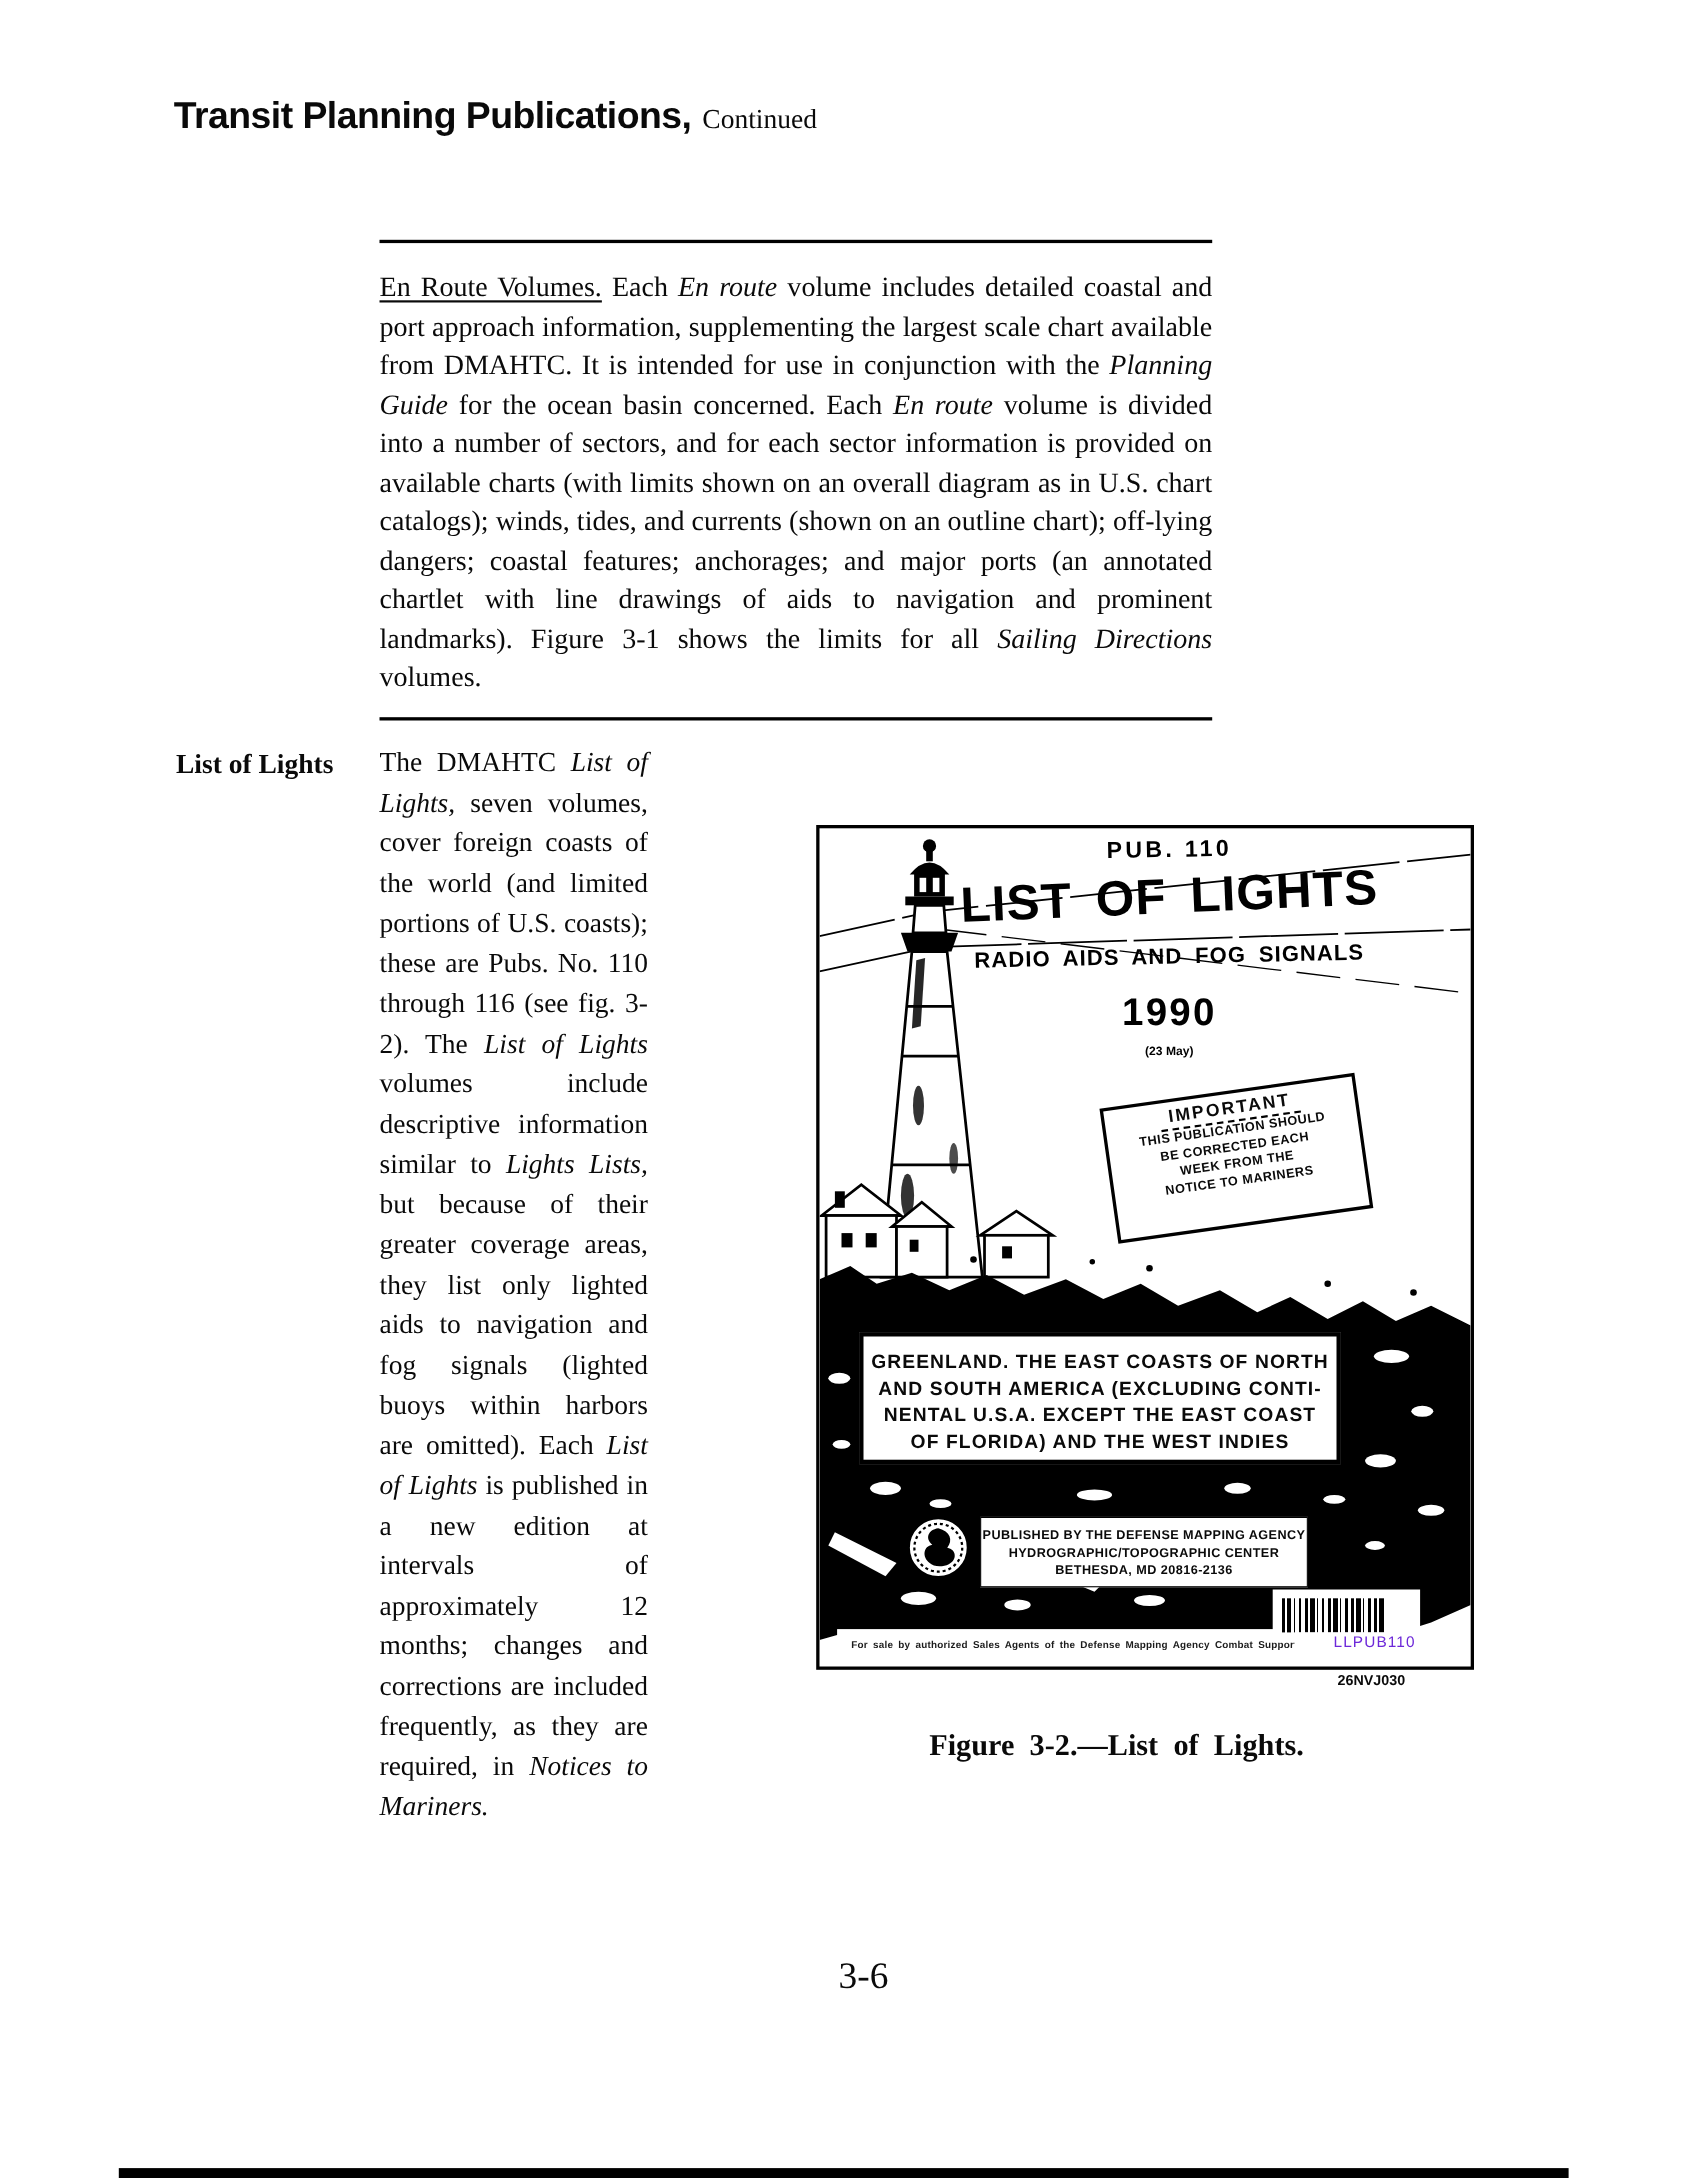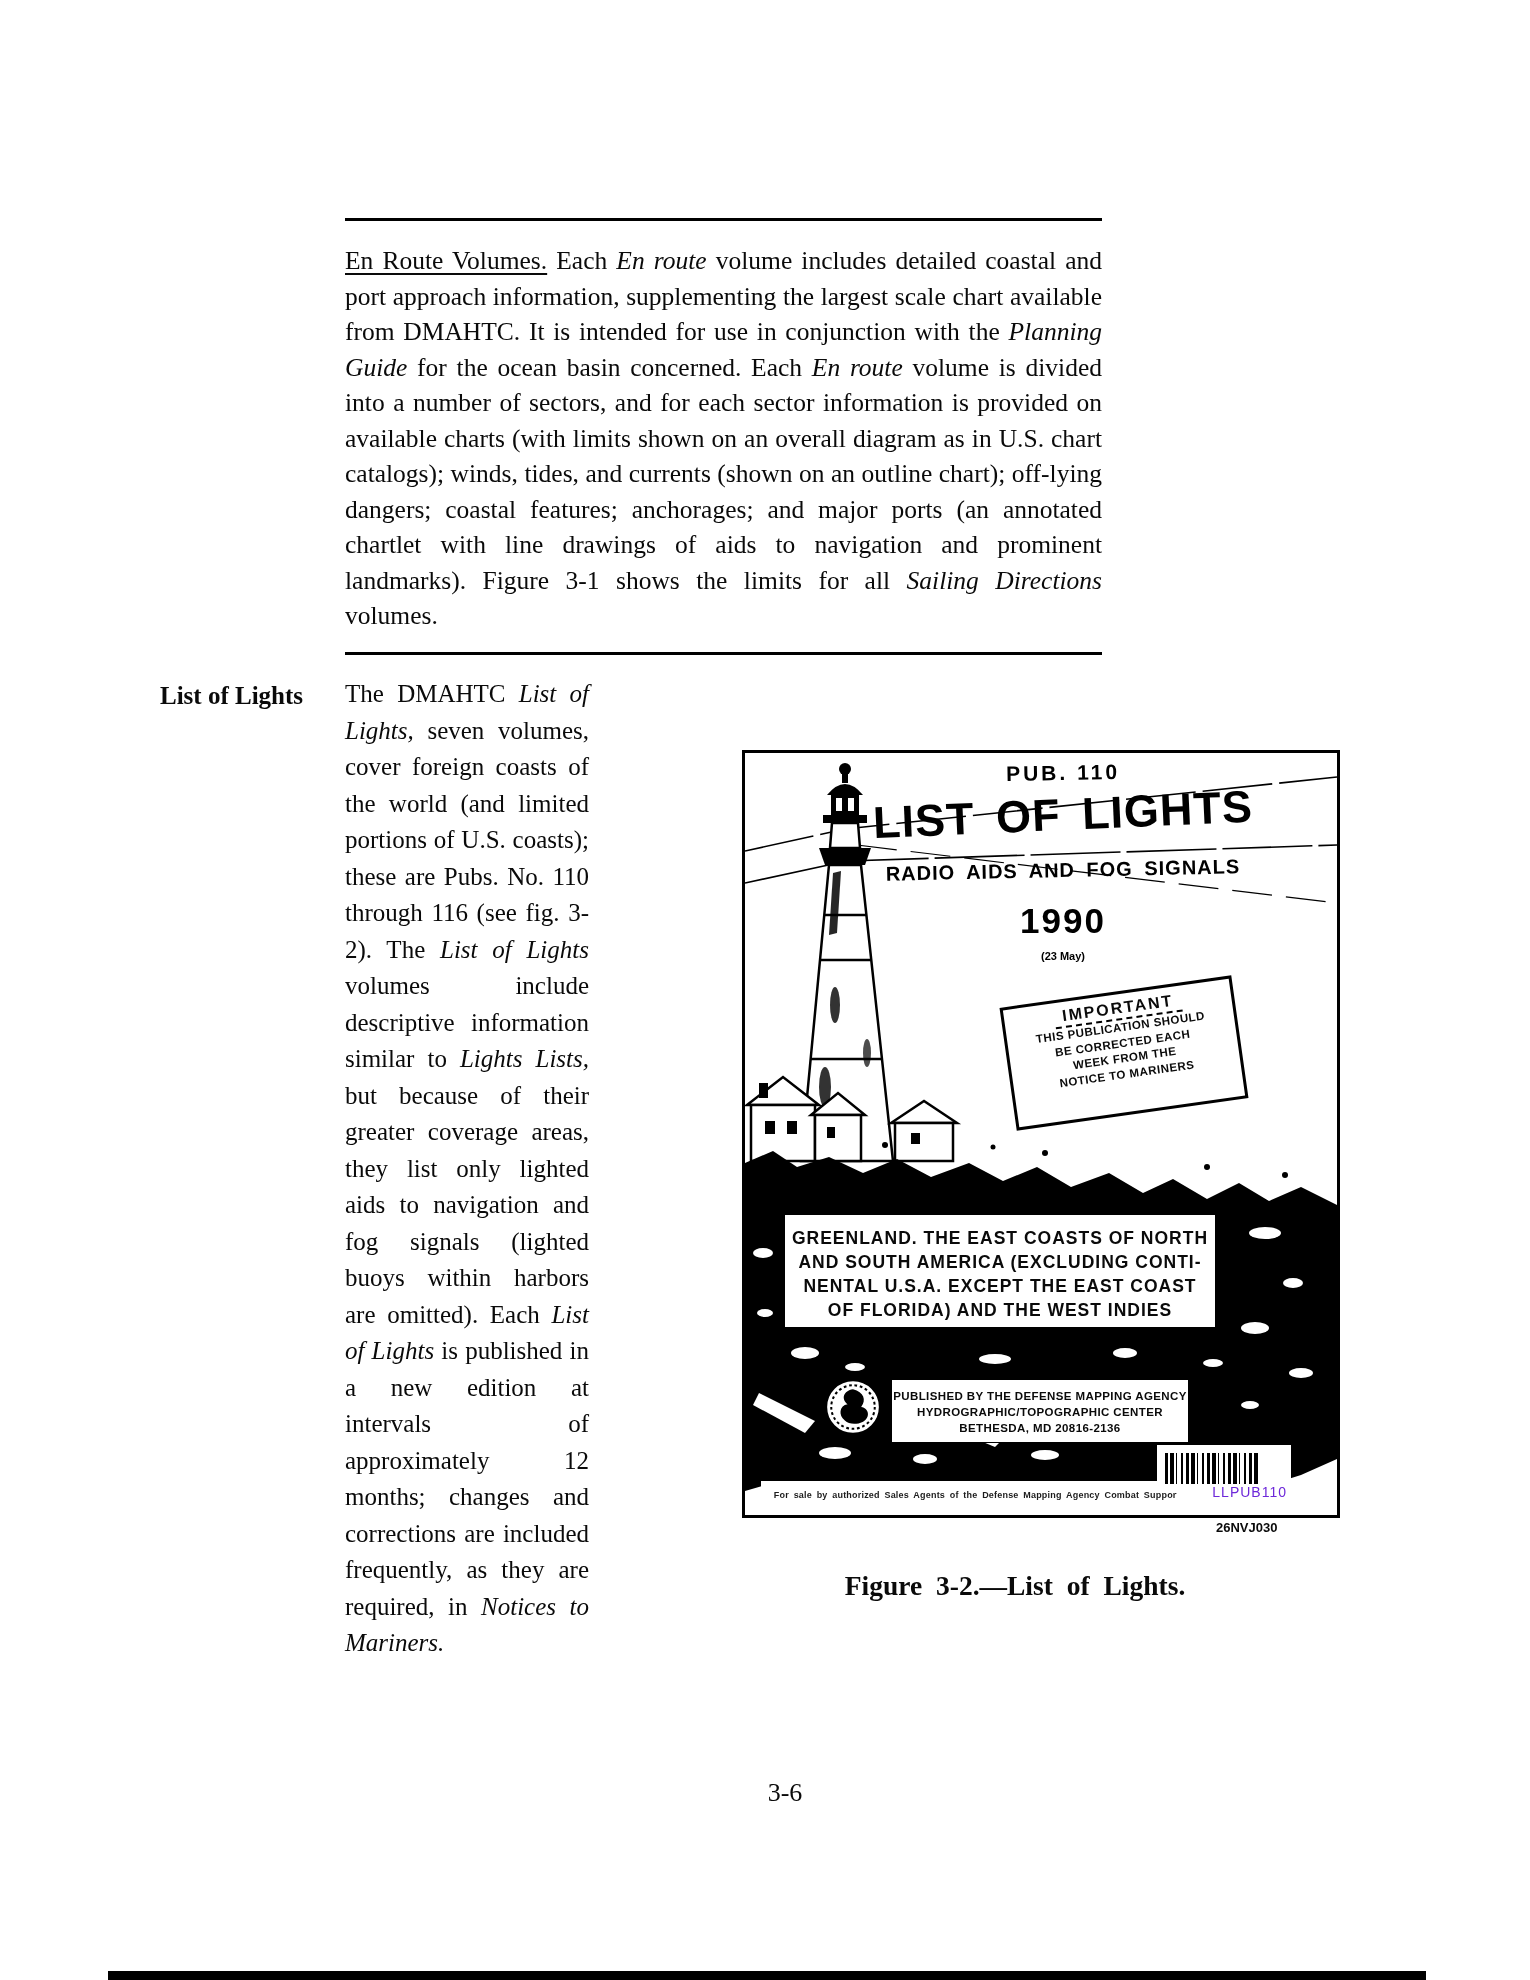--- a/index.html
+++ b/index.html
@@ -128,29 +128,32 @@
     left:1216px;top:1520px;
     font-family:"Liberation Sans","DejaVu Sans",sans-serif;
     font-weight:bold;font-size:13px;
   }
   .fig-caption{
     left:700px;top:1570px;width:630px;
     text-align:center;font-weight:bold;font-size:27.5px;word-spacing:7px;
   }
   .page-no{
     left:55px;top:1778px;width:1460px;
-    text-align:center;font-size:26px;
+    text-align:center;font-size:34px;
   }
   .scan-bar{left:108px;top:1971px;width:1318px;height:9px;background:#000;}
 </style>
 </head>
 <body>
 
 <div class="page">
 
+  <div class="abs doc-title">
+    <span>Transit Planning Publications,</span><span class="cont">Continued</span>
+  </div>
 
   <div class="abs rule rule1"></div>
 
   <p class="abs body-par body1"><span class="u">En Route Volumes.</span><span>  Each </span><span class="i">En route</span><span> volume includes detailed coastal and port approach information, supplementing the largest scale chart available from DMAHTC. It is intended for use in conjunction with the </span><span class="i">Planning Guide</span><span> for the ocean basin concerned. Each </span><span class="i">En route</span><span> volume is divided into a number of sectors, and for each sector information is provided on available charts (with limits shown on an overall diagram as in U.S. chart catalogs); winds, tides, and currents (shown on an outline chart); off-lying dangers; coastal features; anchorages; and major ports (an annotated chartlet with line drawings of aids to navigation and prominent landmarks). Figure 3-1 shows the limits for all </span><span class="i">Sailing Directions</span><span> volumes.</span></p>
 
   <div class="abs rule rule2"></div>
 
   <div class="abs side-label" style="top:679px;">
     <span>List of Lights</span>
   </div>

